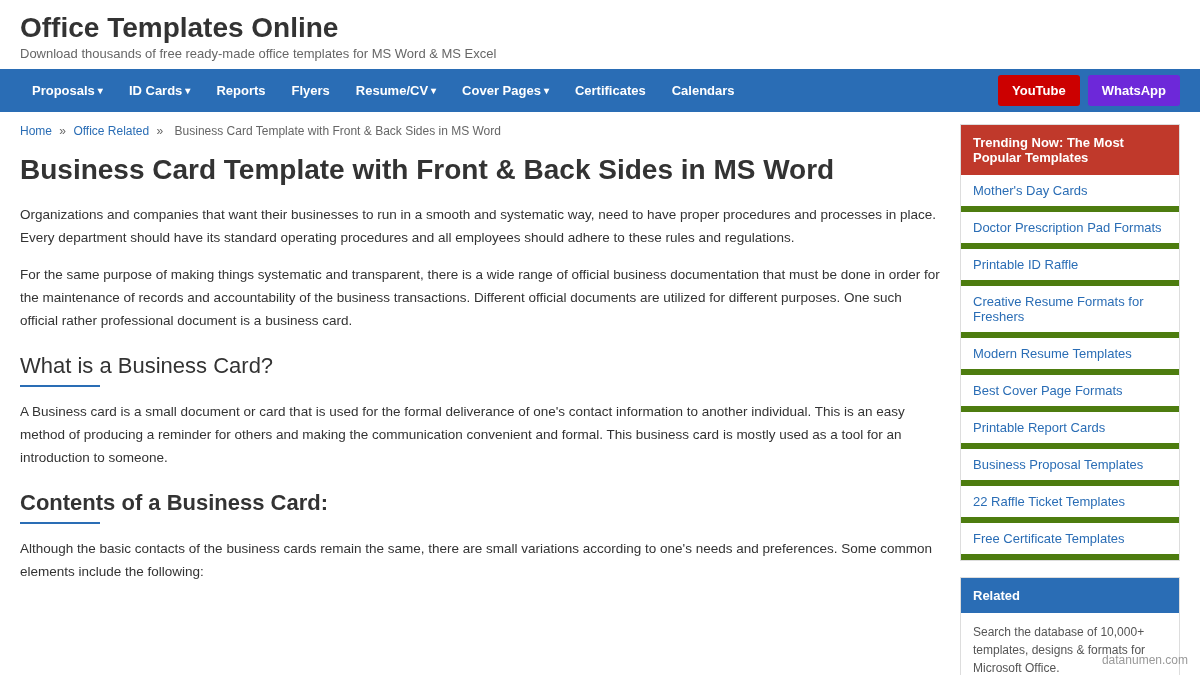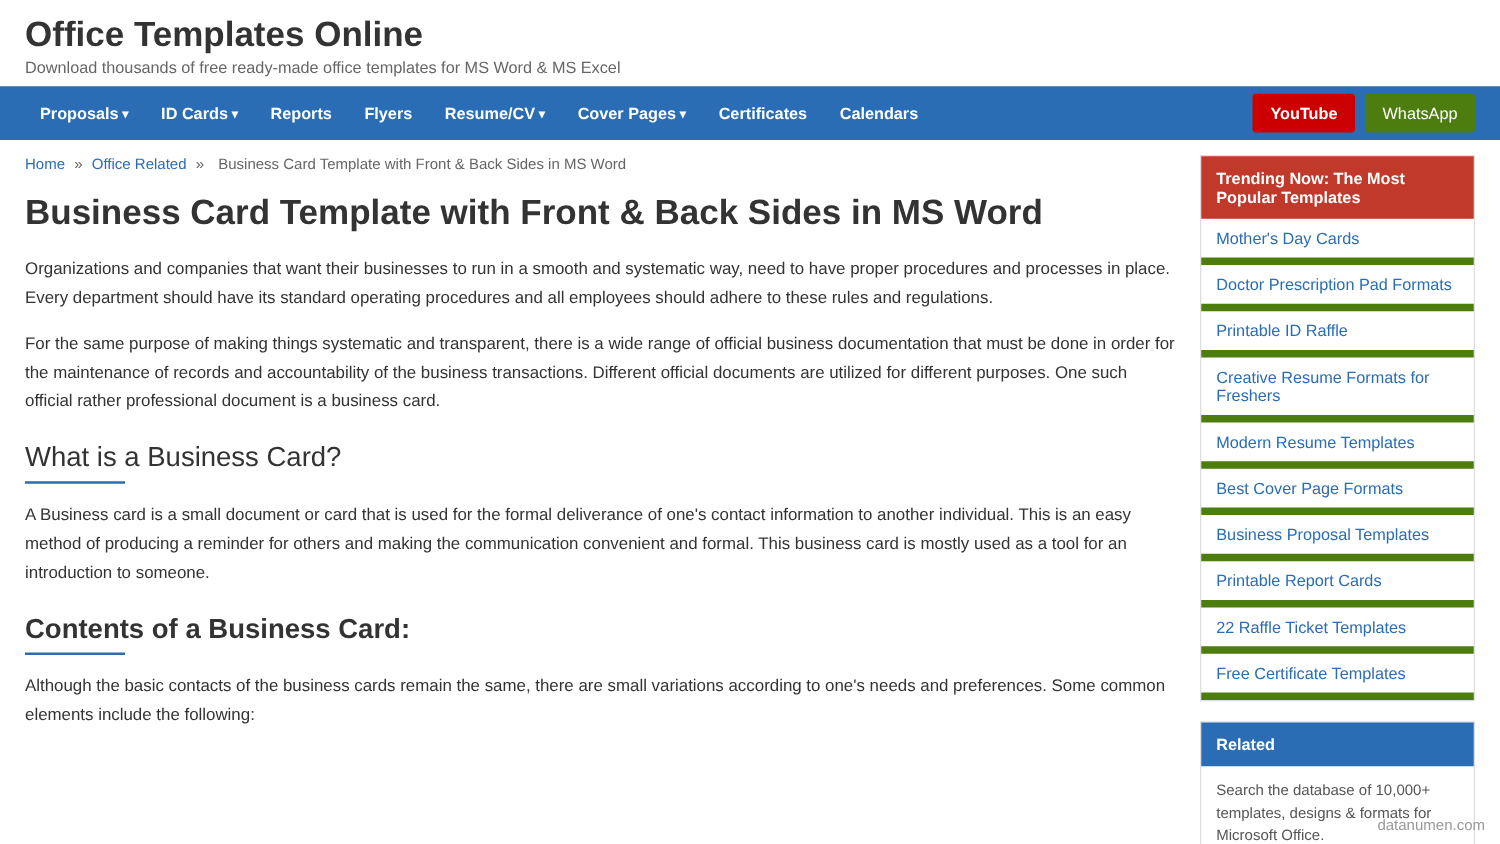--- a/index.html
+++ b/index.html
@@ -8,21 +8,21 @@
     
     .site-header { padding: 12px 20px 8px 20px; }
     .site-title { font-size: 28px; font-weight: bold; color: #333; }
     .site-subtitle { font-size: 13px; color: #666; margin-top: 2px; }
 
     
     .nav-bar { background: #2a6db5; padding: 0 20px; display: flex; align-items: center; gap: 2px; }
     .nav-item { color: #fff; padding: 14px 12px; font-size: 13px; cursor: pointer; white-space: nowrap; display: flex; align-items: center; gap: 3px; font-weight: bold; }
     .nav-spacer { flex: 1; }
     .nav-btn-youtube { background: #c00; color: #fff; border: none; padding: 8px 14px; font-size: 13px; border-radius: 3px; cursor: pointer; font-weight: bold; }
-    .nav-btn-whatsapp { background: #4d7c0f; color: #fff; border: none; padding: 8px 14px; font-size: 13px; border-radius: 3px; cursor: pointer; font-weight: normal; margin-left: 6px; }
+    .nav-btn-whatsapp { background: #6d28d9; color: #fff; border: none; padding: 8px 14px; font-size: 13px; border-radius: 3px; cursor: pointer; font-weight: bold; margin-left: 6px; }
 
     
     .content-wrapper { display: flex; padding: 12px 20px; gap: 20px; max-width: 1200px; }
     .main-content { flex: 1; min-width: 0; }
     .sidebar { width: 220px; flex-shrink: 0; }
 
     
     .breadcrumb { font-size: 12px; color: #666; margin-bottom: 14px; }
     .breadcrumb a { color: #2a6db5; text-decoration: none; }
     .breadcrumb span { margin: 0 4px; }
@@ -145,24 +145,24 @@
           <li>
             <a href="#">Creative Resume Formats for Freshers</a>
           </li>
           <li>
             <a href="#">Modern Resume Templates</a>
           </li>
           <li>
             <a href="#">Best Cover Page Formats</a>
           </li>
           <li>
-            <a href="#">Business Proposal Templates</a>
+            <a href="#">Printable Report Cards</a>
           </li>
           <li>
-            <a href="#">Printable Report Cards</a>
+            <a href="#">Business Proposal Templates</a>
           </li>
           <li>
             <a href="#">22 Raffle Ticket Templates</a>
           </li>
           <li>
             <a href="#">Free Certificate Templates</a>
           </li>
         </ul>
     </div>
 

